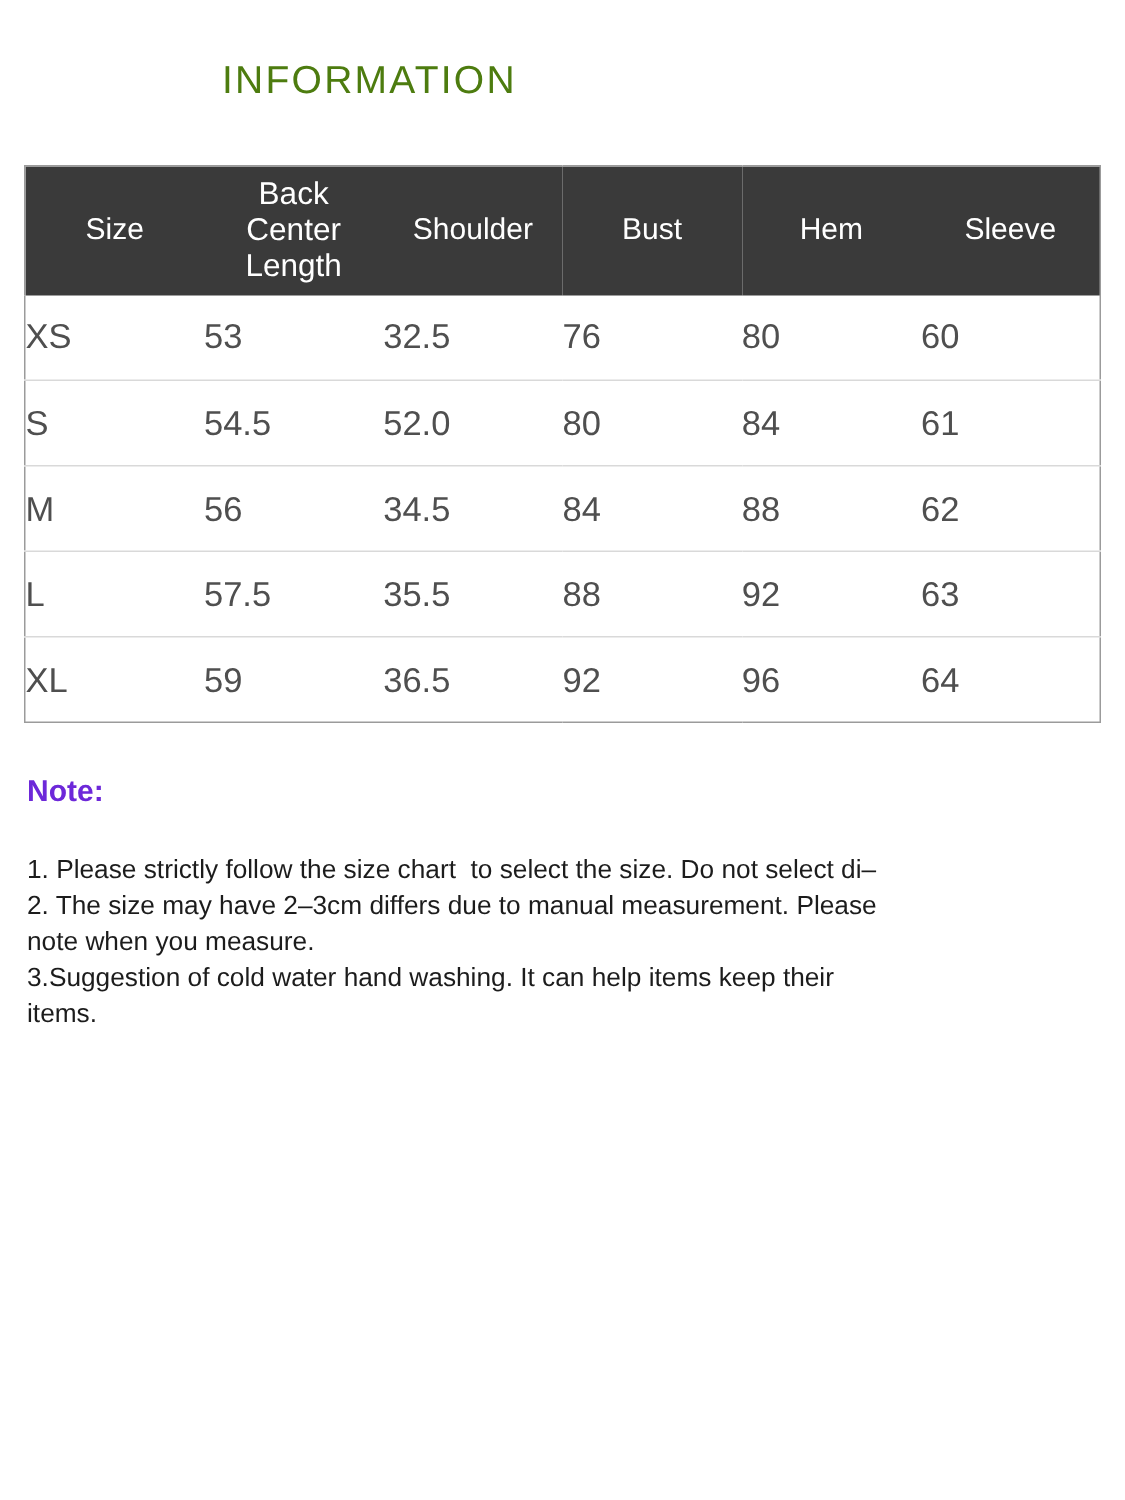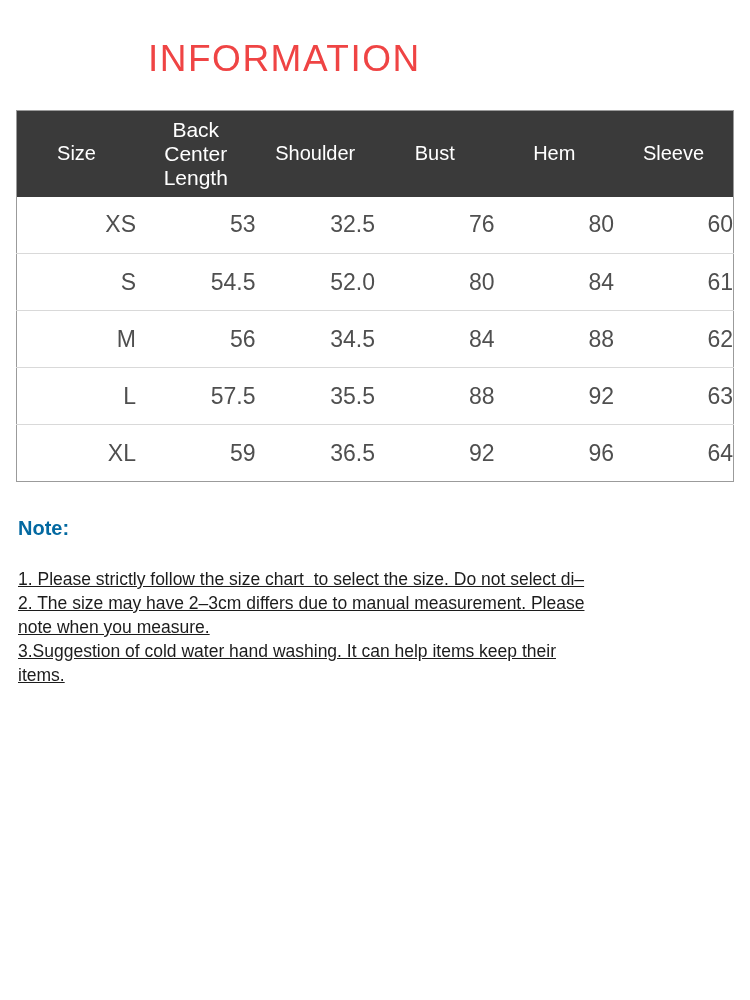--- a/index.html
+++ b/index.html
@@ -7,24 +7,24 @@
   body {
     position: relative;
     font-family: "Liberation Sans", sans-serif;
     overflow: hidden;
   }
 
   .page-title {
     position: absolute;
     left: 148px;
     top: 38px;
-    font-size: 37px;
+    font-size: 26px;
     font-weight: 300;
     letter-spacing: 1.5px;
-    color: #ef4444;
+    color: #4d7c0f;
   }
 
   .size-table-wrap {
     position: absolute;
     left: 16px;
     top: 110px;
     width: 718px;
   }
   table.size-table {
     width: 100%;
@@ -45,48 +45,48 @@
   table.size-table thead th.small-header {
     font-size: 21px;
     line-height: 1.15;
   }
   table.size-table thead th.small-header span {
     display: inline-block;
     max-width: 100px;
   }
   table.size-table tbody td {
     height: 57px;
-    text-align: right;
+    text-align: left;
     vertical-align: middle;
     font-size: 23px;
     font-weight: 300;
     color: #4f4f4f;
   }
   table.size-table tbody tr + tr td {
     border-top: 1px solid #d9d9d9;
   }
 
   .notes {
     position: absolute;
     left: 18px;
     top: 517px;
     width: 702px;
   }
   .notes-heading {
     font-size: 20px;
     font-weight: bold;
-    color: #0369a1;
+    color: #6d28d9;
   }
   .notes-body {
     margin-top: 27px;
     font-size: 17.5px;
     line-height: 24px;
     color: #1c1c1c;
   }
-  .note-line { white-space: pre-wrap; text-decoration: underline; }
+  .note-line { white-space: pre-wrap; }
 </style>
 </head>
 <body>
 
 <div class="page-title">INFORMATION</div>
 
 <div class="size-table-wrap">
   <table class="size-table">
     <thead>
       <tr>

